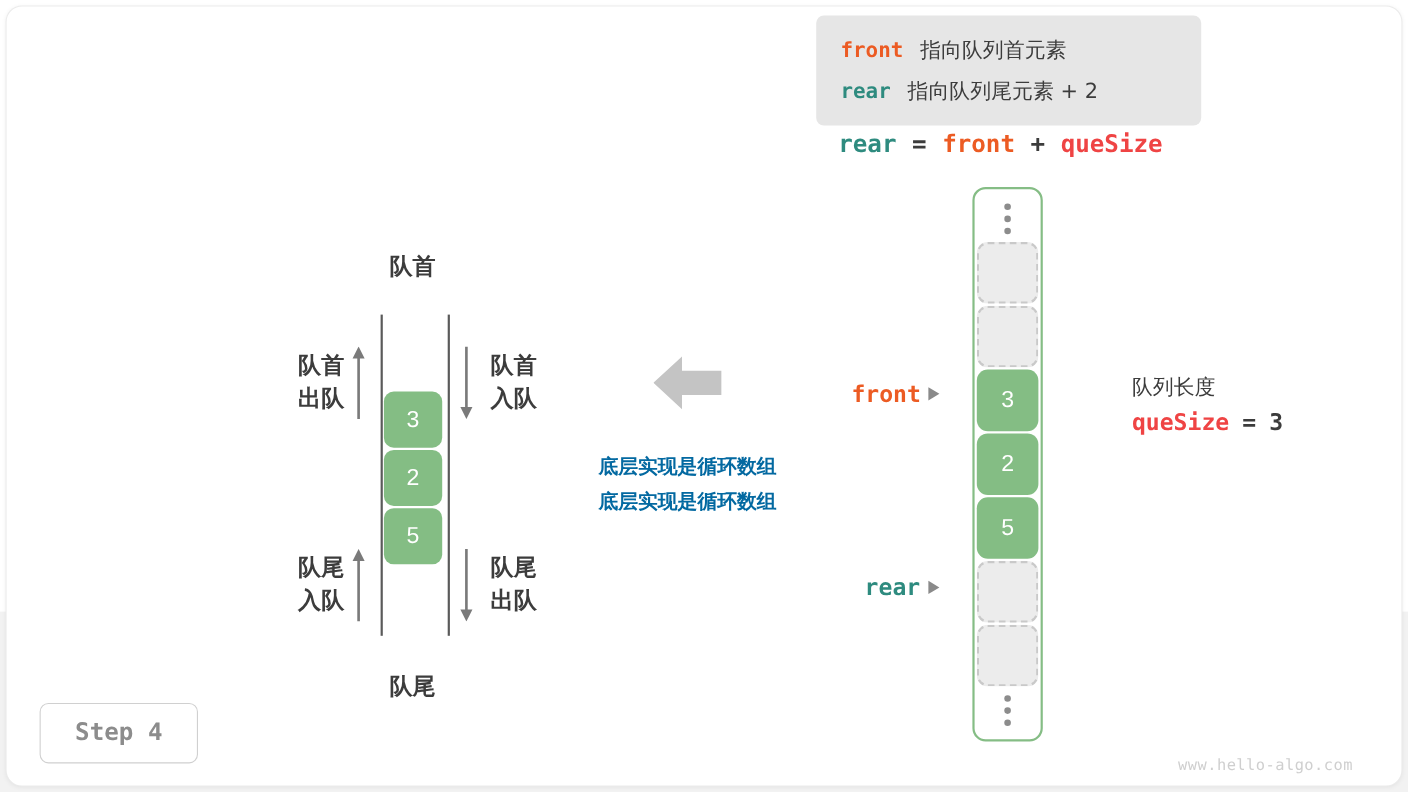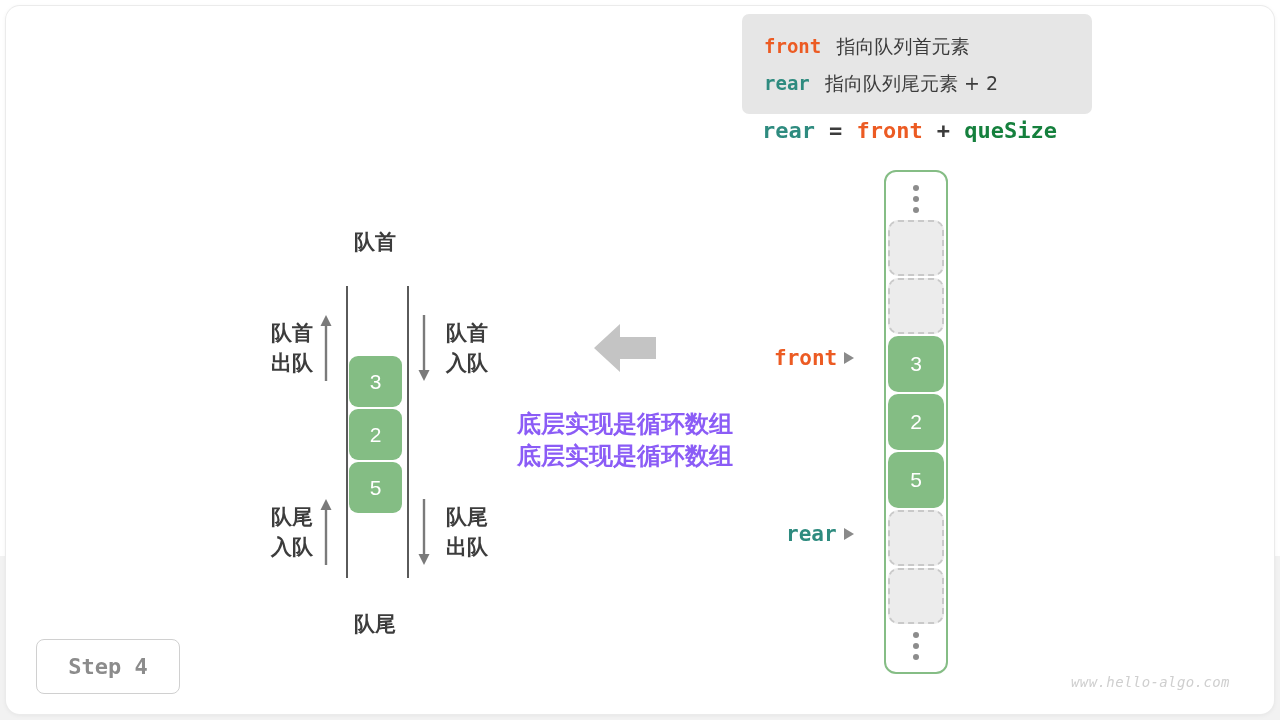--- a/index.html
+++ b/index.html
@@ -49,21 +49,21 @@
     line-height: 36px;
     white-space: nowrap;
     color: #4a4a4a;
   }
   .mono {
     font-family: "DejaVu Sans Mono", "Liberation Mono", monospace;
     font-weight: bold;
   }
   .c-front { color: #ec5b23; }
   .c-rear  { color: #2e8b7f; }
-  .c-size  { color: #15803d; }
+  .c-size  { color: #ef4444; }
   .c-dark  { color: #3c3c3c; }
   .cjk { font-family: "DejaVu Sans", "Liberation Sans", sans-serif; font-weight: normal; }
 
   .formula {
     position: absolute;
     left: 762px;
     top: 118px;
     font-size: 22px;
     white-space: nowrap;
   }
@@ -159,23 +159,23 @@
   }
 
   
   .big-arrow { position: absolute; left: 594px; top: 322px; }
   .caption {
     position: absolute;
     left: 504px;
     top: 408px;
     width: 242px;
     text-align: center;
-    font-size: 24px;
+    font-size: 18px;
     font-weight: bold;
-    color: #8b5cf6;
+    color: #0369a1;
     line-height: 32px;
   }
 
   
   .deque-title {
     position: absolute;
     font-size: 21px;
     font-weight: bold;
     color: #3c3c3c;
     text-align: center;
@@ -250,26 +250,25 @@
     font-weight: bold;
     font-size: 22px;
     color: #8c8c8c;
     box-sizing: border-box;
   }
 
   
   .watermark {
     position: absolute;
     left: 1071px;
-    top: 674px;
+    top: 688px;
     font-family: "DejaVu Sans Mono", "Liberation Mono", monospace;
     font-size: 14px;
     color: #cfcfcf;
     letter-spacing: 0.4px;
-    font-style: italic;
   }
 </style>
 </head>
 <body>
 
 <div id="canvas">
   <div class="frame"></div>
 
   <div class="legend-box">
     <div class="legend-line">
@@ -314,20 +313,28 @@
 
   <div class="ptr" id="ptr-front">
     <span class="mono c-front">front</span>
     <span class="tip"></span>
   </div>
   <div class="ptr" id="ptr-rear">
     <span class="mono c-rear">rear</span>
     <span class="tip"></span>
   </div>
 
+  <div class="quesize">
+    <div class="qtitle">队列长度</div>
+    <div class="qval">
+      <span class="mono c-size">queSize</span>
+      <span class="mono c-dark" style="margin:0 6px">=</span>
+      <span class="mono c-dark">3</span>
+    </div>
+  </div>
 
   <div class="big-arrow">
     <svg width="62" height="52" viewBox="0 0 62 52">
       <polygon points="0,26 26,2 26,15 62,15 62,37 26,37 26,50" fill="#c4c4c4"></polygon>
     </svg>
   </div>
 
   <div class="caption">
     <div>底层实现是循环数组</div>
     <div>底层实现是循环数组</div>

